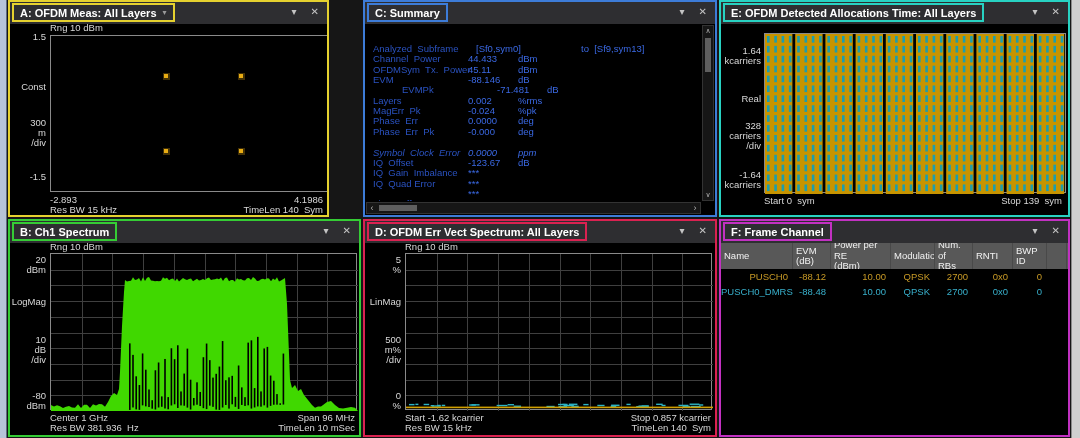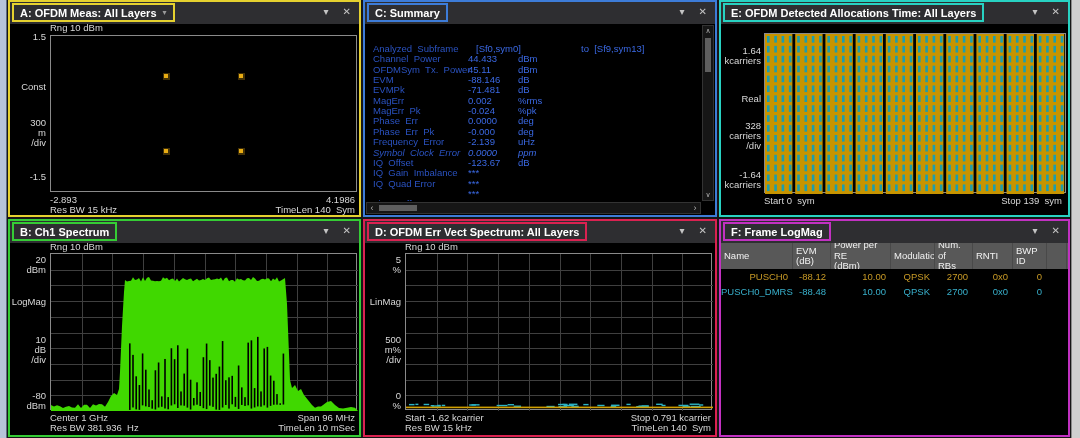--- a/index.html
+++ b/index.html
@@ -36,21 +36,21 @@
   .frow{display:flex;height:15px;align-items:center}
   .fc{font-size:9.5px;text-align:right;padding-right:5px;white-space:nowrap;overflow:hidden}
 </style>
 </head>
 <body>
 
 <div class="app">
   <div class="edge-left"></div>
   <div class="edge-right"></div>
 
-  <section class="panel" id="panel-a" style="left: 8px; top: 0px; width: 353px; height: 217px; --accent: #e5d12f;">
+  <section class="panel" id="panel-a" style="left: 8px; top: 0px; width: 321px; height: 217px; --accent: #e5d12f;">
     <div class="titlebar">
       <span class="tab">
         <span class="ttl">A: OFDM Meas: All Layers</span>
         <span class="caret">▾</span>
       </span>
       <span class="winbtns">
         <span>▾</span>
         <span>✕</span>
       </span>
     </div>
@@ -90,26 +90,25 @@
         <span>▾</span>
         <span>✕</span>
       </span>
     </div>
     <div class="content">
       <div class="srows" id="summary-rows">
           <div class="srow" style="top: 18px;"><span class="sl" style="color: rgb(42, 82, 192);">Analyzed  Subframe</span><span class="sv" style="color: rgb(58, 104, 226); margin-left: 8px;">[Sf0,sym0]</span><span class="sx" style="color: rgb(58, 104, 226);">to  [Sf9,sym13]</span></div>
           <div class="srow" style="top: 28.35px;"><span class="sl" style="color: rgb(42, 82, 192);">Channel  Power</span><span class="sv" style="color: rgb(58, 104, 226);">44.433</span><span class="su" style="color: rgb(58, 104, 226);">dBm</span></div>
           <div class="srow" style="top: 38.7px;"><span class="sl" style="color: rgb(42, 82, 192);">OFDMSym  Tx.  Power</span><span class="sv" style="color: rgb(58, 104, 226);">45.11</span><span class="su" style="color: rgb(58, 104, 226);">dBm</span></div>
           <div class="srow" style="top: 49.05px;"><span class="sl" style="color: rgb(42, 82, 192);">EVM</span><span class="sv" style="color: rgb(58, 104, 226);">-88.146</span><span class="su" style="color: rgb(58, 104, 226);">dB</span></div>
-          <div class="srow" style="top: 59.4px;"><span class="sl" style="color: rgb(42, 82, 192);">EVMPk</span><span class="sv" style="color: rgb(58, 104, 226);">-71.481</span><span class="su" style="color: rgb(58, 104, 226);">dB</span></div>
-          <div class="srow" style="top: 69.75px;"><span class="sl" style="color: rgb(42, 82, 192);">MagErr</span><span class="sv" style="color: rgb(58, 104, 226);">0.002</span><span class="su" style="color: rgb(58, 104, 226);">%rms</span></div>
+          <div class="srow" style="top: 59.4px; margin-left: 29px;"><span class="sl" style="color: rgb(42, 82, 192);">EVMPk</span><span class="sv" style="color: rgb(58, 104, 226);">-71.481</span><span class="su" style="color: rgb(58, 104, 226);">dB</span></div>
+          <div class="srow" style="top: 69.75px;"><span class="sl" style="color: rgb(42, 82, 192);">Layers</span><span class="sv" style="color: rgb(58, 104, 226);">0.002</span><span class="su" style="color: rgb(58, 104, 226);">%rms</span></div>
           <div class="srow" style="top: 80.1px;"><span class="sl" style="color: rgb(42, 82, 192);">MagErr  Pk</span><span class="sv" style="color: rgb(58, 104, 226);">-0.024</span><span class="su" style="color: rgb(58, 104, 226);">%pk</span></div>
           <div class="srow" style="top: 90.45px;"><span class="sl" style="color: rgb(42, 82, 192);">Phase  Err</span><span class="sv" style="color: rgb(58, 104, 226);">0.0000</span><span class="su" style="color: rgb(58, 104, 226);">deg</span></div>
           <div class="srow" style="top: 100.8px;"><span class="sl" style="color: rgb(42, 82, 192);">Phase  Err  Pk</span><span class="sv" style="color: rgb(58, 104, 226);">-0.000</span><span class="su" style="color: rgb(58, 104, 226);">deg</span></div>
-          <div class="srow" style="top: 111.15px;"><span class="sl" style="color: rgb(42, 82, 192);">Frequency  Error</span><span class="sv" style="color: rgb(58, 104, 226);">-2.139</span><span class="su" style="color: rgb(58, 104, 226);">uHz</span></div>
           <div class="srow" style="top: 121.5px; font-style: italic;"><span class="sl" style="color: rgb(42, 82, 192);">Symbol  Clock  Error</span><span class="sv" style="color: rgb(58, 104, 226);">0.0000</span><span class="su" style="color: rgb(58, 104, 226);">ppm</span></div>
           <div class="srow" style="top: 131.85px;"><span class="sl" style="color: rgb(42, 82, 192);">IQ  Offset</span><span class="sv" style="color: rgb(58, 104, 226);">-123.67</span><span class="su" style="color: rgb(58, 104, 226);">dB</span></div>
           <div class="srow" style="top: 142.2px;"><span class="sl" style="color: rgb(42, 82, 192);">IQ  Gain  Imbalance</span><span class="sv" style="color: rgb(58, 104, 226);">***</span></div>
           <div class="srow" style="top: 152.55px;"><span class="sl" style="color: rgb(42, 82, 192);">IQ  Quad Error</span><span class="sv" style="color: rgb(58, 104, 226);">***</span></div>
           <div class="srow" style="top: 162.9px;"><span class="sl" style="color: rgb(42, 82, 192); margin-top: 48px;">IQ  Timing  Skew</span><span class="sv" style="color: rgb(58, 104, 226);">***</span></div>
           <div class="srow" style="top: 173.25px;"><span class="sl" style="color: rgb(42, 82, 192);">Time  Offset</span><span class="sv" style="color: rgb(58, 104, 226);">-175.98</span><span class="su" style="color: rgb(58, 104, 226);">us</span></div>
         </div>
       <div class="vscroll">
         <span class="sarrow" style="top:1px;left:0">∧</span>
         <div class="thumb" style="left:2px;right:2px;top:12px;height:34px"></div>
@@ -971,30 +970,30 @@
             <rect x="2.9655007137756333" y="149.92245483976905" width="5.53468227504505" height="1.4" fill="#2cb4c4"></rect>
             <rect x="90.62428419041647" y="150.82803171934933" width="10.882060054634726" height="1.4" fill="#2cb4c4"></rect>
             <rect x="157.58411414808785" y="150.94999980994035" width="10.267791751431204" height="1.4" fill="#2cb4c4"></rect>
             <rect x="276.76581014169653" y="151.8309707652456" width="7.480148317515919" height="1.4" fill="#2cb4c4"></rect>
             <rect x="220.43988428844133" y="149.71933078776084" width="4.213562250702438" height="1.4" fill="#2cb4c4"></rect>
             <rect x="140.44729138000278" y="151.82845947254842" width="8.20113373044931" height="1.4" fill="#2cb4c4"></rect>
             <rect x="0" y="152.6" width="307" height="1.6" fill="#d2a000"></rect>
           </svg>
         </div>
       <span class="axis" style="left:40px;top:170px">Start -1.62 kcarrier</span>
-      <span class="axis ar" style="right:4px;top:170px">Stop 0.791 kcarrier</span>
+      <span class="axis ar" style="right:4px;top:170px">Stop 0.857 kcarrier</span>
       <span class="axis" style="left:40px;top:180px">Res BW 15 kHz</span>
       <span class="axis ar" style="right:4px;top:180px">TimeLen 140  Sym</span>
     </div>
   </section>
 
   <section class="panel" id="panel-f" style="left: 719px; top: 219px; width: 351px; height: 218px; --accent: #c231c2;">
     <div class="titlebar">
       <span class="tab">
-        <span class="ttl">F: Frame LogMag</span>
+        <span class="ttl">F: Frame Channel</span>
       </span>
       <span class="winbtns">
         <span>▾</span>
         <span>✕</span>
       </span>
     </div>
     <div class="content">
       <div id="frame-table">
           <div class="fhead" style="background: rgb(88, 88, 88);">
             <div class="fh" style="width: 72px;">Name</div>

